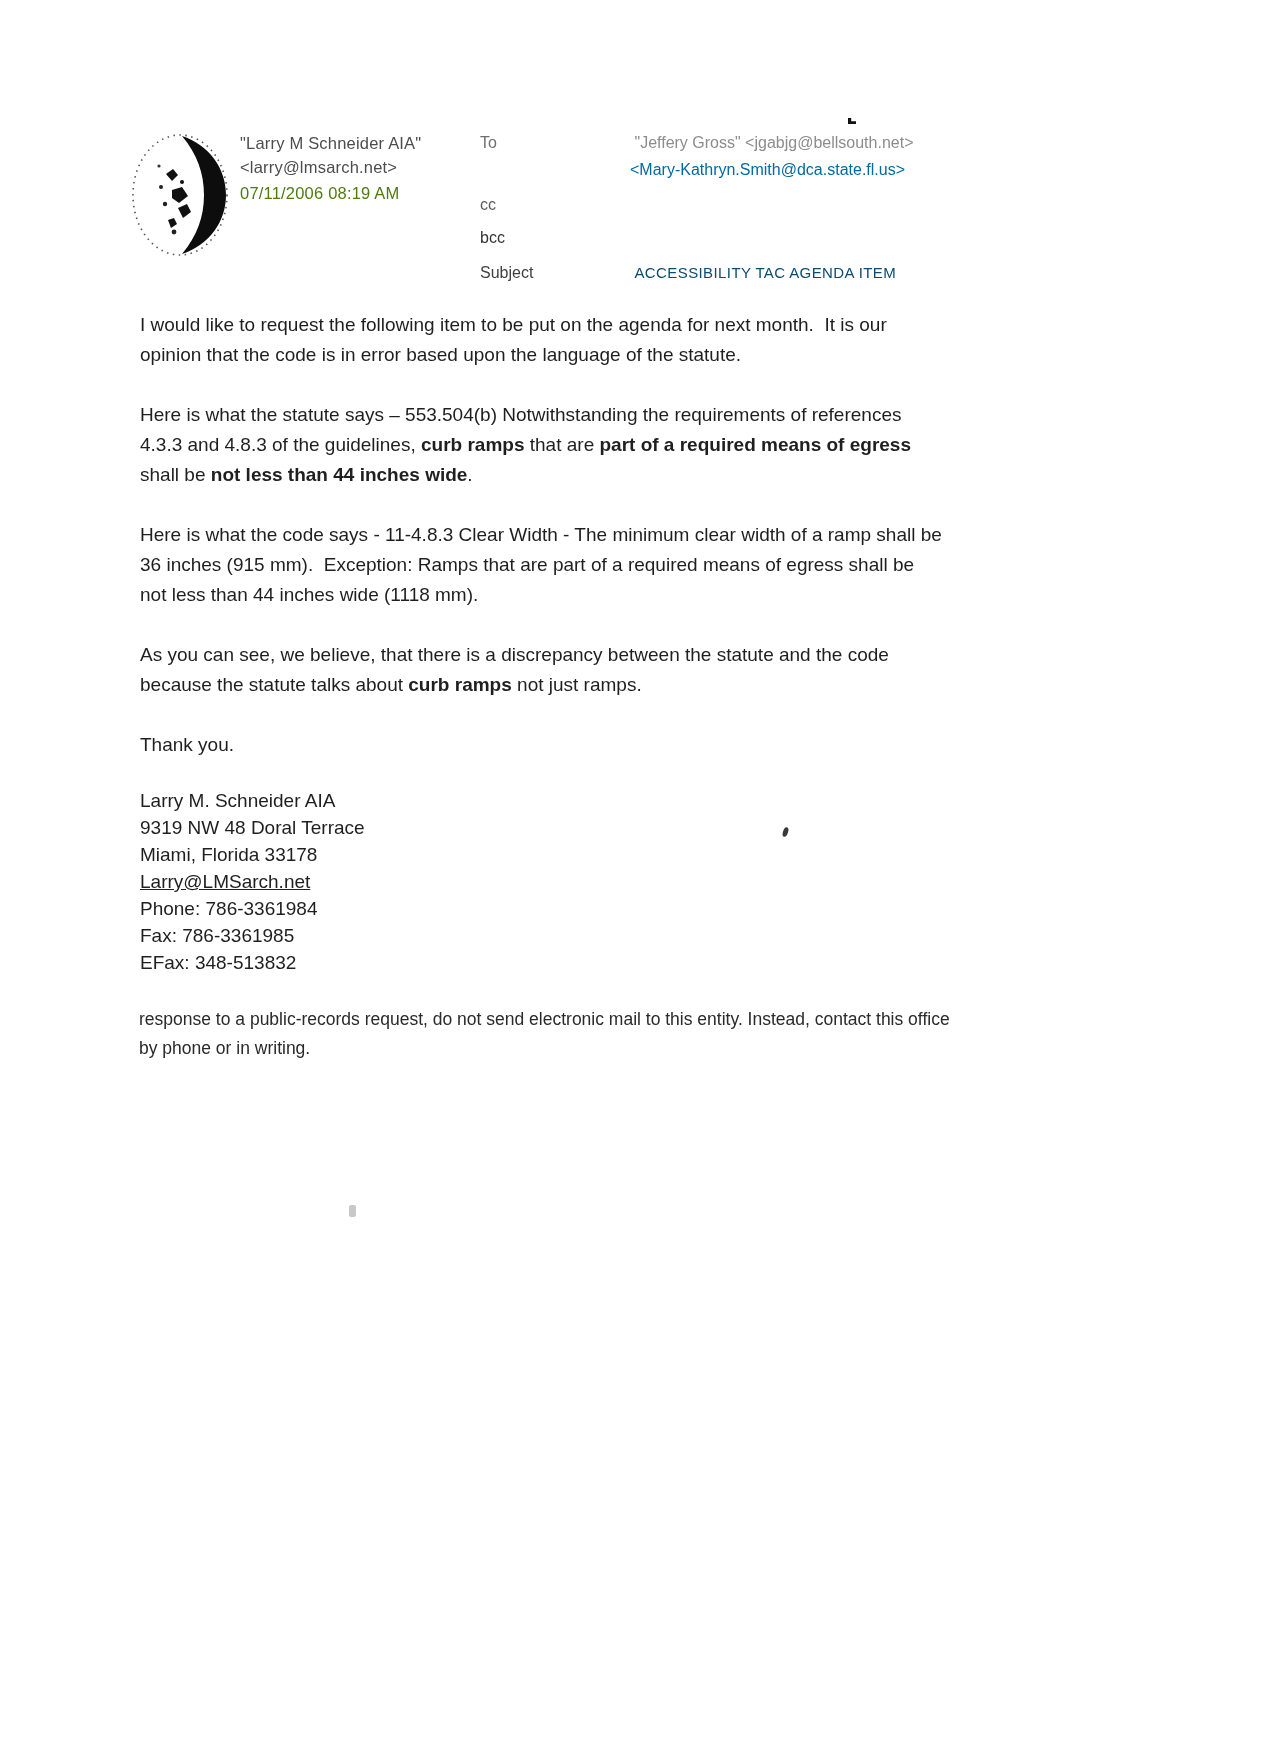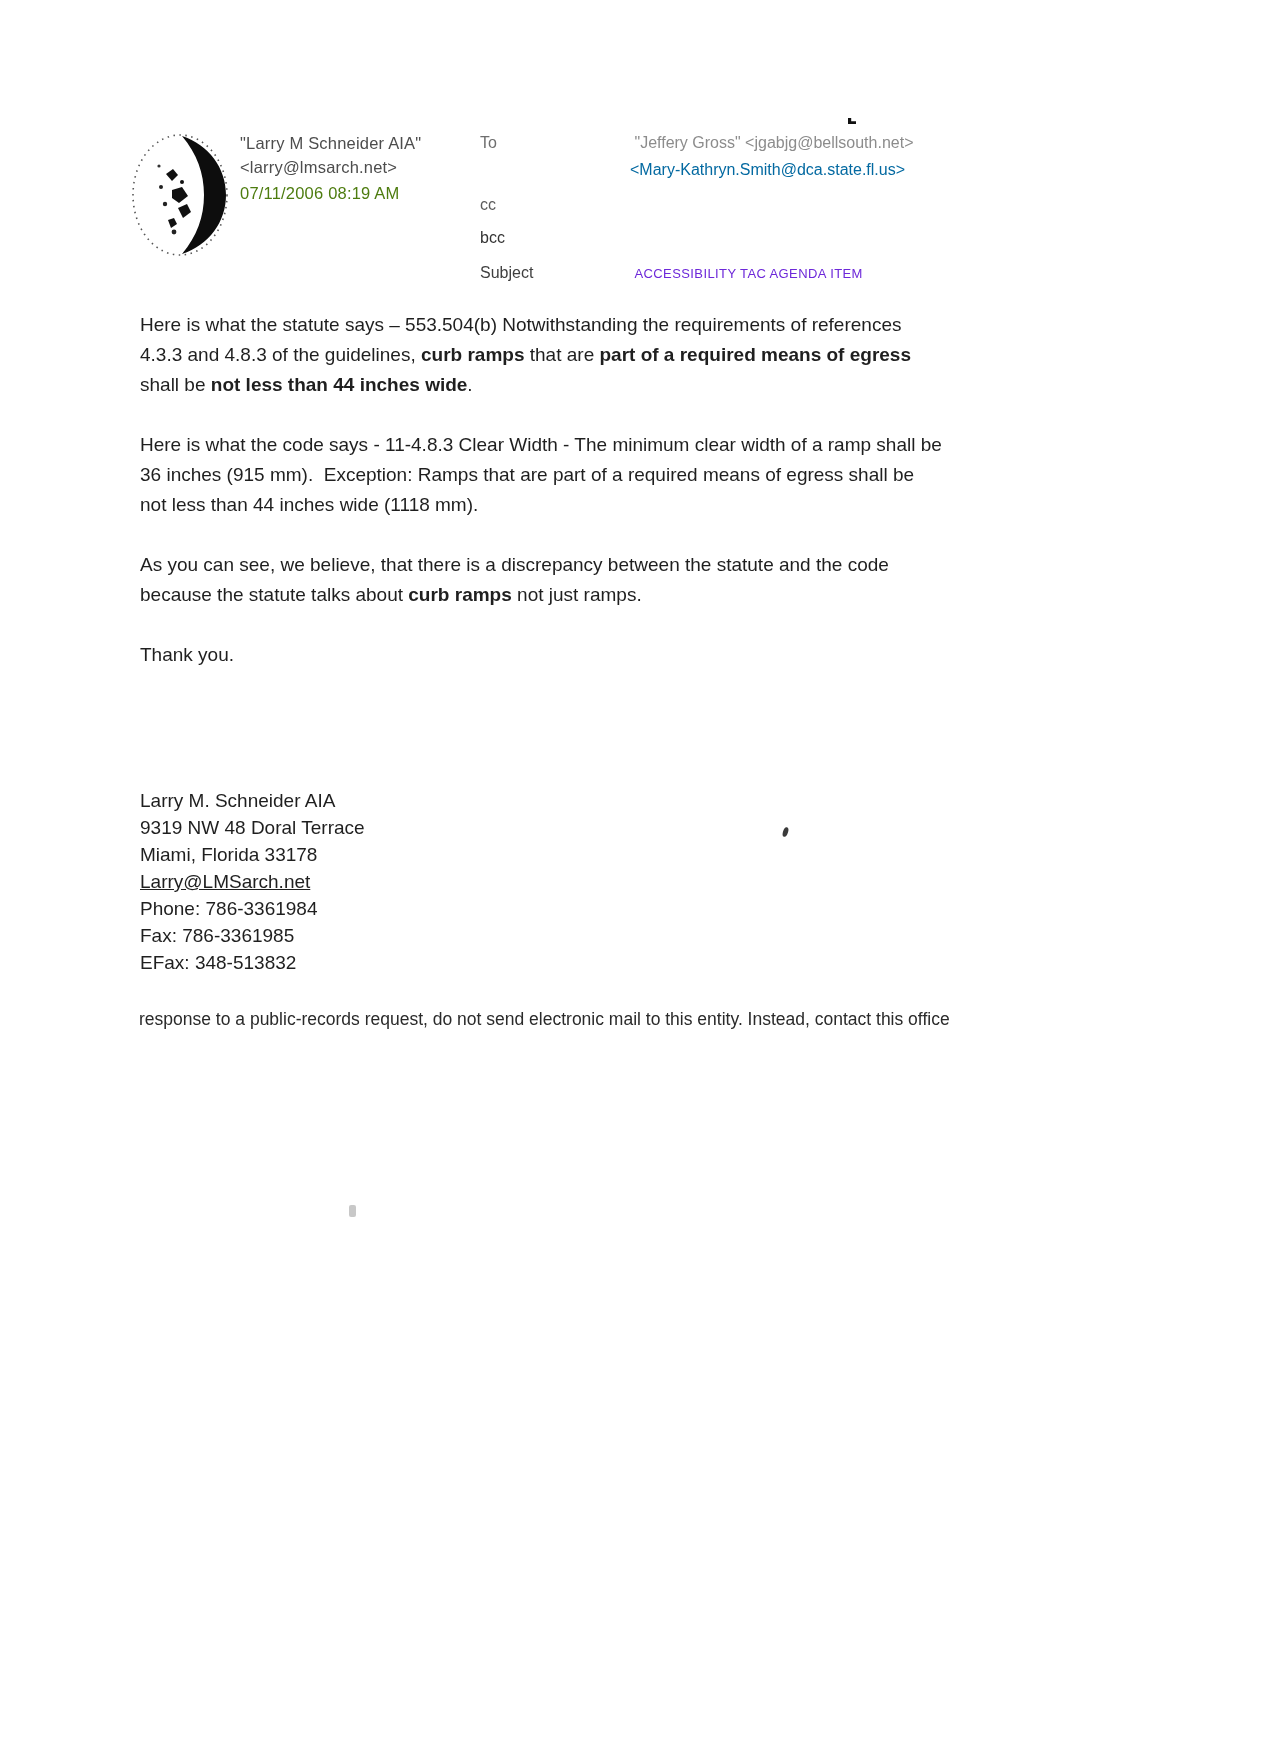--- a/index.html
+++ b/index.html
@@ -44,22 +44,22 @@
   .fld-to .val{color:#8c8c8c;}
   .fld-to2{top:161px;left:618px;}
   .fld-to2 .val{color:#0369a1;}
   .fld-cc{top:196px;}
   .fld-cc .lbl{color:#5a5a5a;}
   .fld-bcc{top:229px;}
   .fld-bcc .lbl{color:#333;}
   .fld-subject{top:264px;}
   .fld-subject .lbl{color:#3f3f3f;}
   .fld-subject .val{
-    color:#6d28d9;
-    font-size:13px;
+    color:#0c4a6e;
+    font-size:15px;
     letter-spacing:.4px;
   }
   
   .para{margin:0 0 30px 0;}
   .line{display:block;white-space:pre-wrap;}
   .b{font-weight:bold;}
   .u{text-decoration:underline;}
   .body-text{
     position:absolute;
     left:140px; top:310px;
@@ -136,20 +136,24 @@
   <div class="fld fld-bcc">
     <span class="lbl">bcc</span>
   </div>
   <div class="fld fld-subject">
     <span class="lbl">Subject</span>
     <span class="val">ACCESSIBILITY TAC AGENDA ITEM</span>
   </div>
 
   <div class="body-text">
       <div class="para">
+        <span class="line"><span>I would like to request the following item to be put on the agenda for next month.  It is our</span></span>
+        <span class="line"><span>opinion that the code is in error based upon the language of the statute.</span></span>
+      </div>
+      <div class="para">
         <span class="line"><span>Here is what the statute says – 553.504(b) Notwithstanding the requirements of references</span></span>
         <span class="line"><span>4.3.3 and 4.8.3 of the guidelines, </span><span class="b">curb ramps</span><span> that are </span><span class="b">part of a required means of egress</span></span>
         <span class="line"><span>shall be </span><span class="b">not less than 44 inches wide</span><span>.</span></span>
       </div>
       <div class="para">
         <span class="line"><span>Here is what the code says - 11-4.8.3 Clear Width - The minimum clear width of a ramp shall be</span></span>
         <span class="line"><span>36 inches (915 mm).  Exception: Ramps that are part of a required means of egress shall be</span></span>
         <span class="line"><span>not less than 44 inches wide (1118 mm).</span></span>
       </div>
       <div class="para">
@@ -169,16 +173,17 @@
         <span class="line"><span class="u">Larry@LMSarch.net</span></span>
         <span class="line"><span>Phone: 786-3361984</span></span>
         <span class="line"><span>Fax: 786-3361985</span></span>
         <span class="line"><span>EFax: 348-513832</span></span>
       </div>
     </div>
 
   <div class="footer">
       <div class="para">
         <span class="line"><span>response to a public-records request, do not send electronic mail to this entity. Instead, contact this office</span></span>
+        <span class="line"><span>by phone or in writing.</span></span>
       </div>
     </div>
 
 </div>
 
 </body></html>

